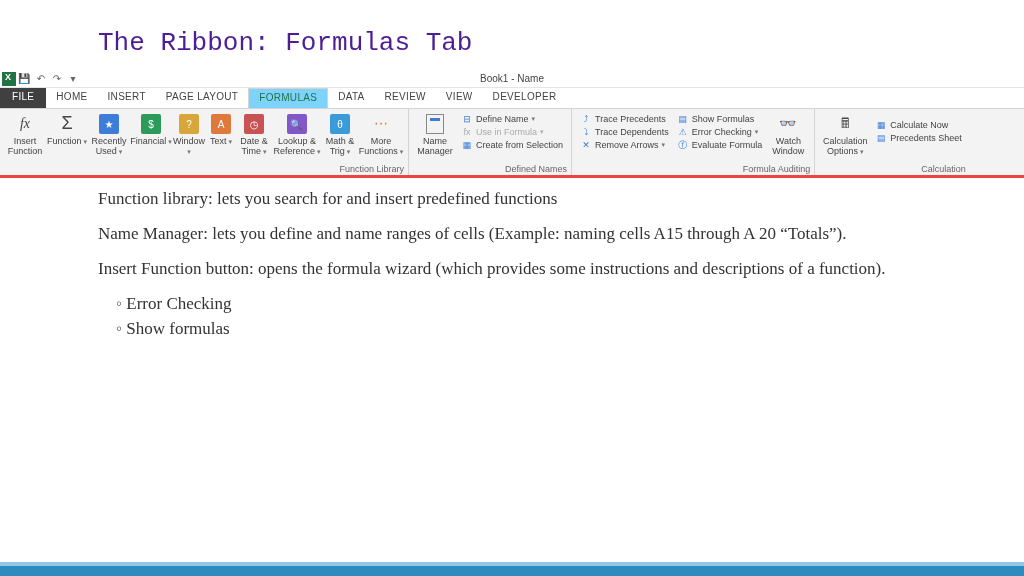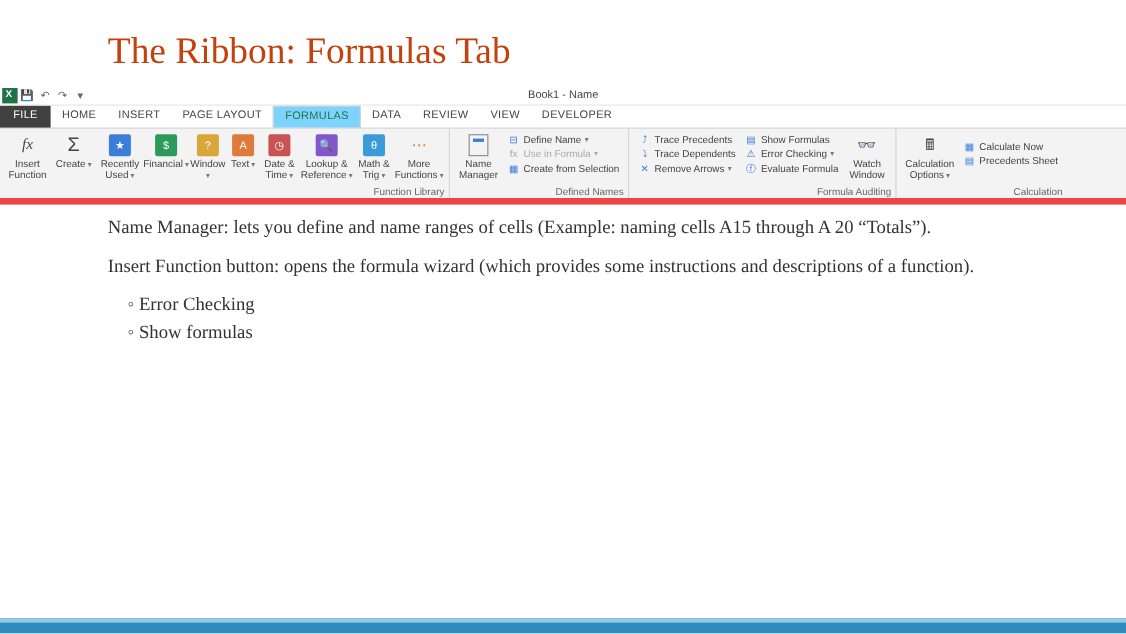--- a/index.html
+++ b/index.html
@@ -1,33 +1,33 @@
 <!DOCTYPE html>
 <html><head>
 <meta charset="utf-8">
 <style>
 * { box-sizing: border-box; margin: 0; padding: 0; }
 body { font-family: "Segoe UI", Tahoma, sans-serif; background: #fff; width: 1024px; height: 576px; overflow: hidden; position: relative; }
 
-.slide-title { font-family: Liberation Serif, serif; font-size: 34px; font-weight: 400; padding: 28px 0 12px 98px; color: #c2410c; }
+.slide-title { font-family: Liberation Mono, monospace; font-size: 26px; font-weight: 400; padding: 28px 0 12px 98px; color: #4c1d95; }
 
 .ribbon-img { width: 1024px; background: #fff; }
 
 .qat { height: 18px; display: flex; align-items: center; gap: 2px; padding-left: 2px; border-bottom: 1px solid #e5e5e5; position: relative; }
 .qat .excel-icon { width: 14px; height: 14px; background: #217346; display: inline-block; position: relative; }
 .qat .excel-icon::after { content: "X"; color: #fff; font-size: 9px; font-weight: bold; position: absolute; left: 3px; top: 0; }
 .qat .qicon { width: 14px; height: 14px; display: inline-flex; align-items: center; justify-content: center; font-size: 10px; color: #666; }
 .qat .title { position: absolute; left: 50%; transform: translateX(-50%); font-size: 10px; color: #444; }
 
 .tabs { height: 20px; display: flex; align-items: stretch; font-size: 10px; color: #444; background: #fff; }
 .tabs .tab { padding: 3px 10px; text-transform: uppercase; letter-spacing: .3px; cursor: default; }
 .tabs .tab.file { background: #404040; color: #fff; padding: 3px 12px; }
 .tabs .tab.active { color: #217346; border: 1px solid #d4d4d4; border-bottom: none; background: #7dd3fc; }
 
-.groups { height: 70px; background: #f3f3f3; border-top: 1px solid #d4d4d4; border-bottom: 6px solid #ef4444; display: flex; }
+.groups { height: 70px; background: #f3f3f3; border-top: 1px solid #d4d4d4; border-bottom: 3px solid #ef4444; display: flex; }
 .group { border-right: 1px solid #d4d4d4; display: flex; flex-direction: column; padding: 2px 4px 0; }
 .group-body { flex: 1; display: flex; align-items: flex-start; gap: 0; }
 .group-label { text-align: right; font-size: 9px; color: #666; padding-bottom: 1px; }
 
 .bigbtn { display: flex; flex-direction: column; align-items: center; width: 42px; padding: 2px 0; font-size: 9px; color: #444; text-align: center; line-height: 1.1; }
 .bigbtn .ico { width: 22px; height: 22px; margin-bottom: 2px; display: flex; align-items: center; justify-content: center; font-size: 14px; }
 .bigbtn .drop::after { content: " ▾"; font-size: 7px; color: #777; }
 
 .ico-fx { font-style: italic; font-family: "Times New Roman", serif; }
 .ico-sigma::before { content: "Σ"; font-size: 18px; color: #444; }
@@ -87,21 +87,21 @@
   <div class="groups">
 
     <div class="group">
       <div class="group-body">
         <div class="bigbtn">
           <div class="ico ico-fx">fx</div>
           <span>Insert Function</span>
         </div>
         <div class="bigbtn">
           <div class="ico ico-sigma"></div>
-          <span class="drop">Create</span>
+          <span class="drop">Function</span>
         </div>
         <div class="bigbtn">
           <div class="ico">
               <div class="ico-box ico-star">★</div>
             </div>
           <span class="drop">Recently Used</span>
         </div>
         <div class="bigbtn">
           <div class="ico">
               <div class="ico-box ico-fin">$</div>
@@ -231,20 +231,21 @@
             </div>
         </div>
       </div>
       <div class="group-label">Calculation</div>
     </div>
 
   </div>
 </div>
 
 <div class="content">
+  <p>Function library: lets you search for and insert predefined functions</p>
   <p>Name Manager: lets you define and name ranges of cells (Example: naming cells A15 through A 20 “Totals”).</p>
   <p>Insert Function button: opens the formula wizard (which provides some instructions and descriptions of a function).</p>
   <ul>
     <li>Error Checking</li>
     <li>Show formulas</li>
   </ul>
 </div>
 
 <div class="footer-bar"></div>
 

